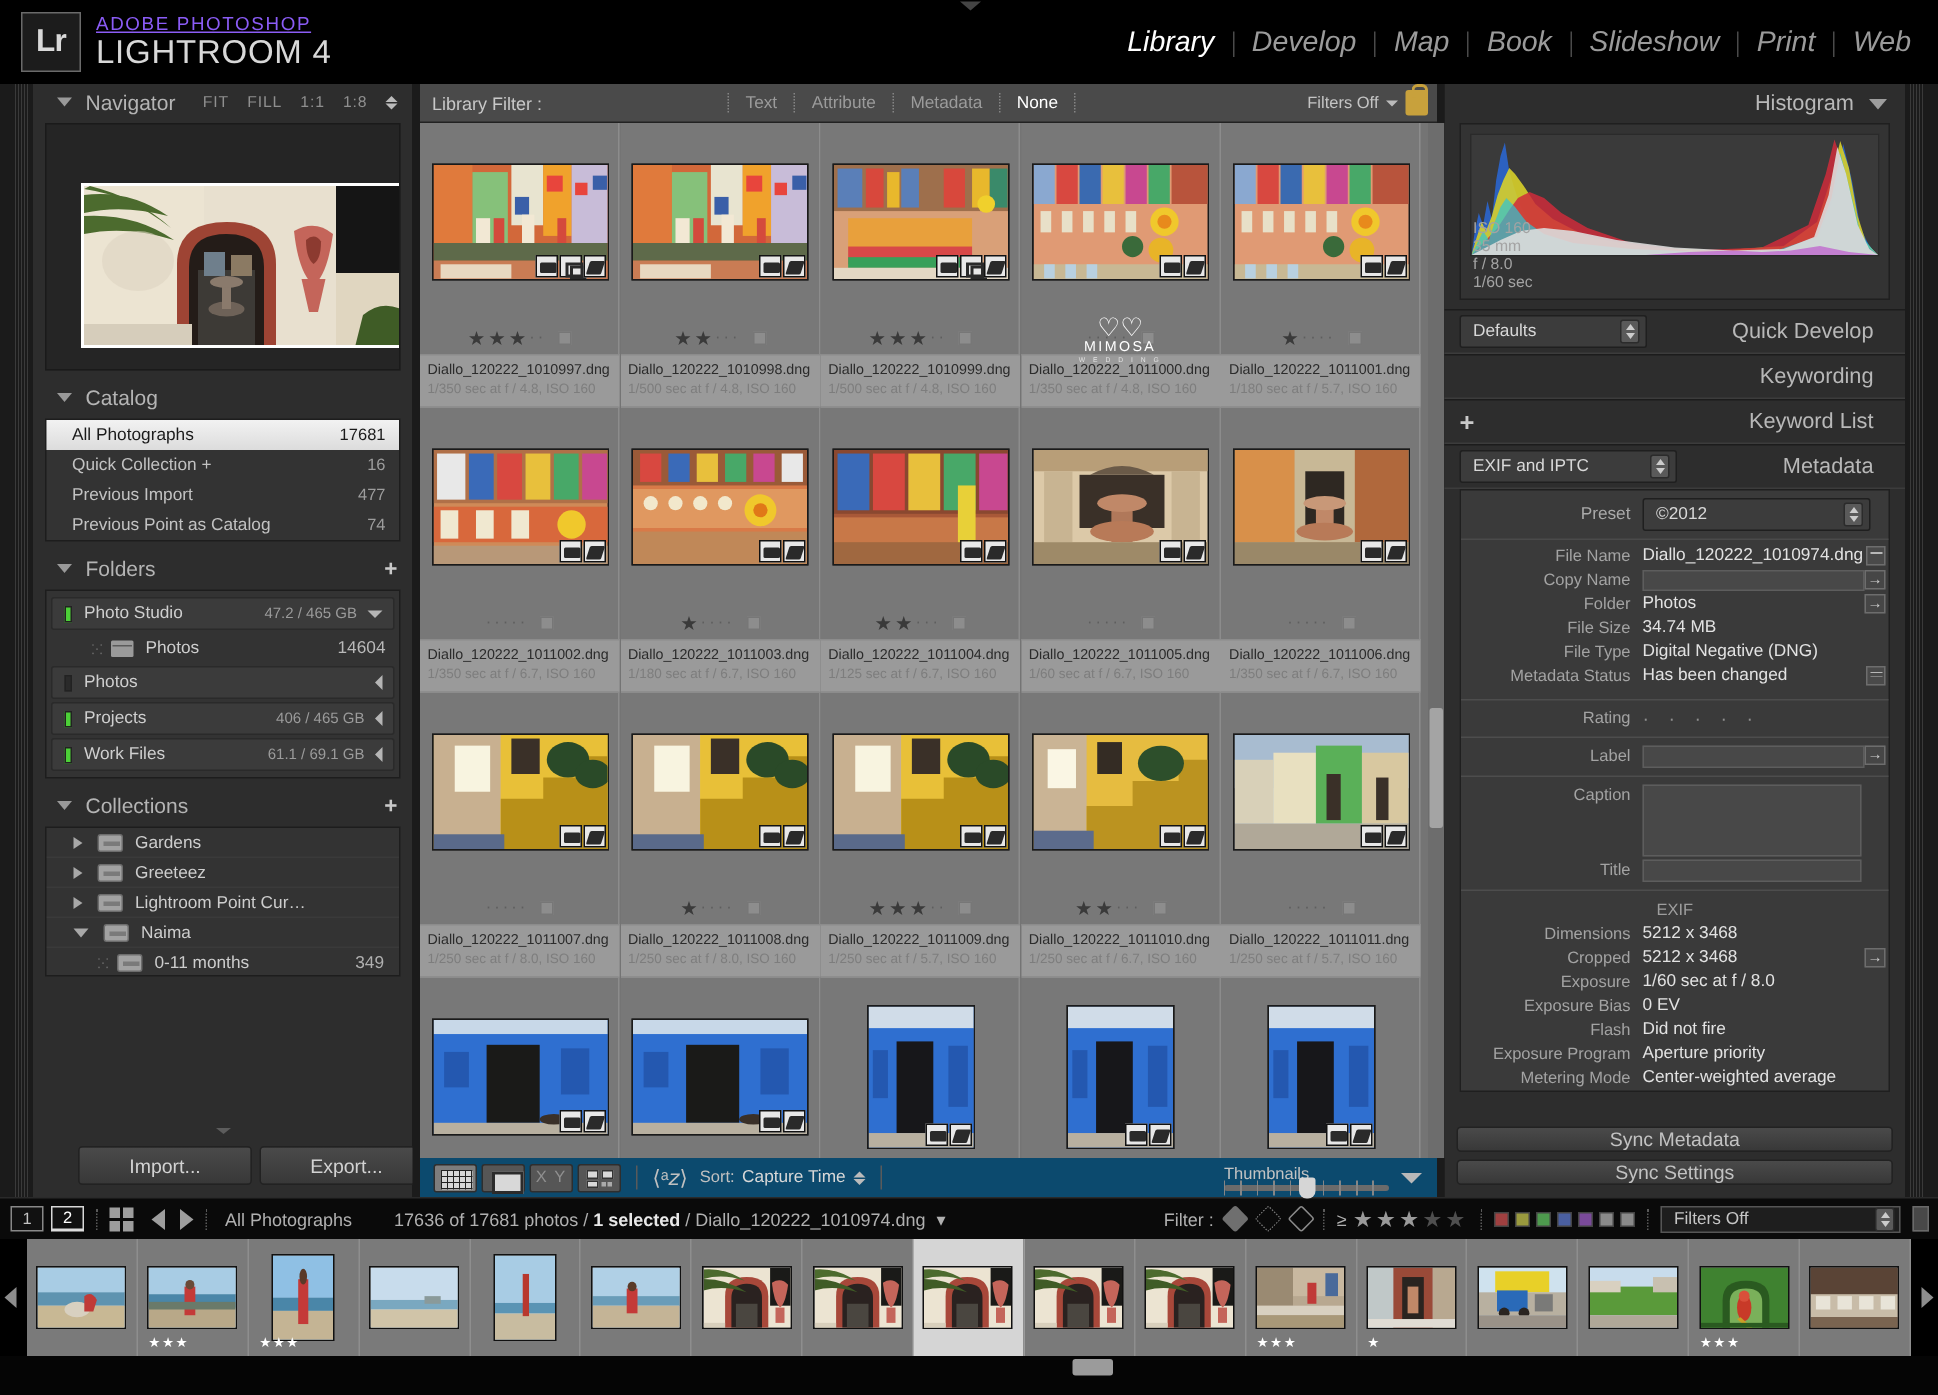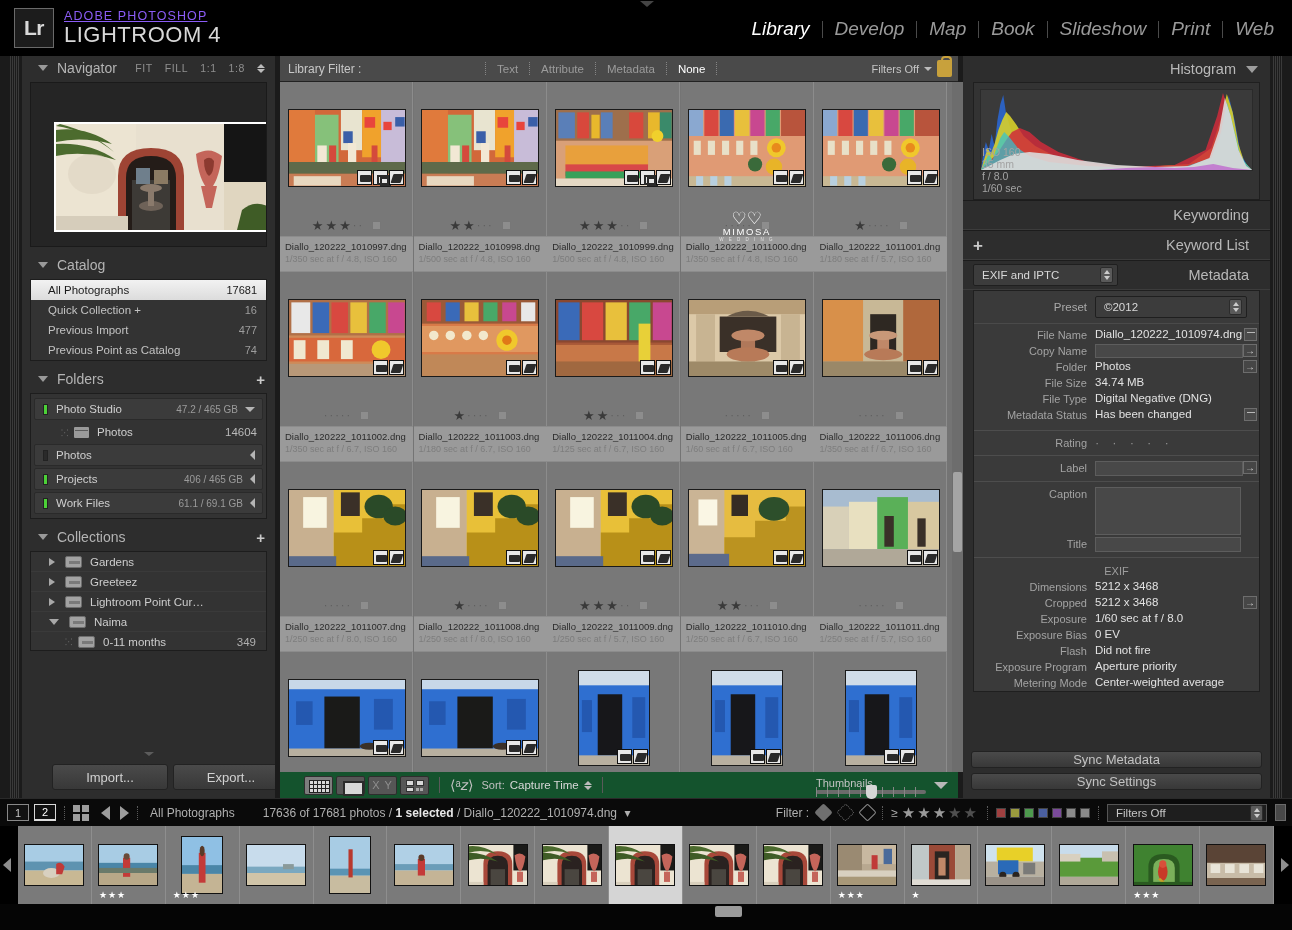--- a/index.html
+++ b/index.html
@@ -109,21 +109,21 @@
   .cellfoot .fn { font-size:9.5px; color:#2b2b2b; white-space:nowrap; }
   .cellfoot .ex { font-size:9px; color:#7d7d7d; margin-top:2px; white-space:nowrap; }
   .watermark { position:absolute; left:50%; top:130px; transform:translateX(-50%); text-align:center; color:#fff; z-index:5; }
   .wm-swan { font-size:17px; line-height:14px; }
   .wm-t1 { font-size:9.5px; letter-spacing:1.6px; }
   .wm-t2 { font-size:4.5px; letter-spacing:2px; color:#e0e0e0; }
 
   .grid-scroll { position:absolute; right:0; top:26px; width:11px; height:690px; background:#6d6d6d; }
   .grid-scroll .knob { position:absolute; left:1px; top:390px; width:9px; height:80px; background:#a4a4a4; border-radius:2px; }
 
-  .toolbar2 { position:absolute; left:5px; bottom:0; width:678px; height:26px; background:#14532d; display:flex; align-items:center; padding-left:24px; }
+  .toolbar2 { position:absolute; left:5px; bottom:0; width:678px; height:26px; background:#0c4a6e; display:flex; align-items:center; padding-left:9px; }
   .tb-grp { display:flex; gap:3px; }
   .tb-btn { width:29px; height:19px; background:#565656; border:1px solid #2e2e2e; border-radius:2px; position:relative; }
   .tb-btn.on { background:#7d7d7d; }
   .ico-grid { position:absolute; left:4px; top:3px; width:21px; height:13px;
      background-image:linear-gradient(90deg,#222 1px,transparent 1px),linear-gradient(#222 1px,transparent 1px);
      background-size:4px 4px; background-color:#d8d8d8; }
   .ico-loupe:after{content:"";position:absolute;left:6px;top:4px;width:17px;height:11px;border:2px solid #2b2b2b;background:#d8d8d8;}
   .ico-xy { position:absolute;left:0;top:0;width:100%;height:100%;display:flex;align-items:center;justify-content:center;
      font-size:11px;color:#8f8f8f;letter-spacing:1px; }
   .ico-sv { position:absolute;left:5px;top:3px;width:19px;height:13px; }
@@ -1154,20 +1154,33 @@
           </svg>
         </div>
         <div class="histstats">
           <span>ISO 160</span>
           <span>35 mm</span>
           <span>f / 8.0</span>
           <span>1/60 sec</span>
         </div>
       </div>
 
+      <div class="rp-sect" style="margin-top:6px">
+        <div class="sect-bar">
+          <div class="sel-ctl" style="width:125px">
+            <span>Defaults</span>
+            <span class="spin">
+                <i class="u"></i>
+                <i class="d"></i>
+              </span>
+          </div>
+          <div class="title">Quick Develop</div>
+          <div class="hatch"></div>
+        </div>
+      </div>
 
       <div class="rp-sect">
         <div class="sect-bar">
           <div class="title">Keywording</div>
           <div class="hatch"></div>
         </div>
       </div>
 
       <div class="rp-sect">
         <div class="sect-bar">

